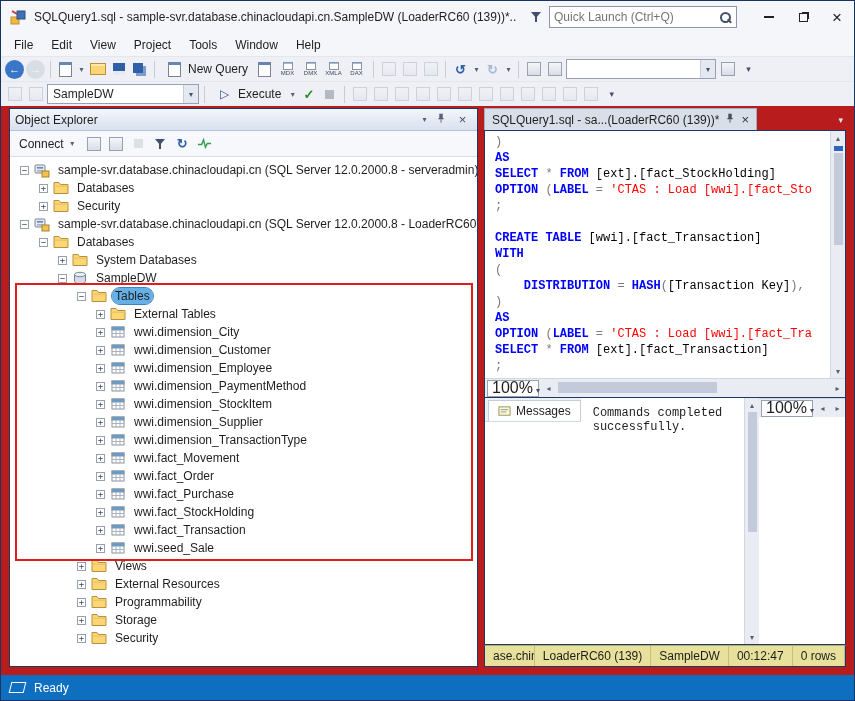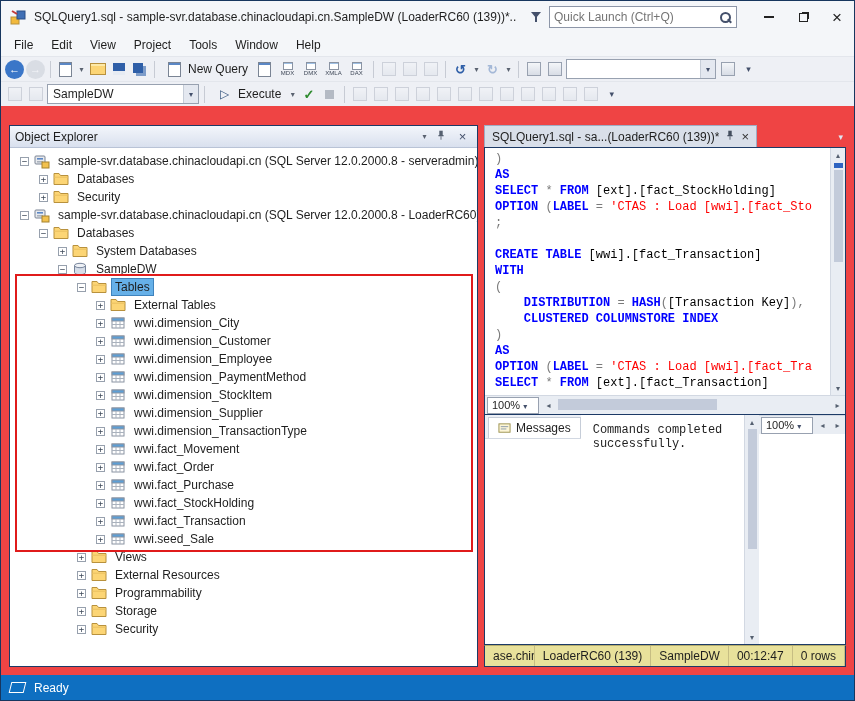--- a/index.html
+++ b/index.html
@@ -55,33 +55,33 @@
   .qtype{width:23px;height:19px;display:inline-flex;flex-direction:column;align-items:center;justify-content:center;flex:none;}
   .qtype .qdoc{width:10px;height:8px;border:1px solid #8a93a2;background:#fff;box-shadow:inset 0 1px 0 #9fc0e4;}
   .qtype .qlbl{font-size:6px;line-height:7px;color:#3d4656;letter-spacing:0;}
   .tbtn{display:inline-flex;align-items:center;gap:4px;padding:0 5px;height:21px;flex:none;}
   .combo{height:20px;border:1px solid #98a1b0;background:#fff;display:inline-flex;align-items:center;flex:none;}
   .combo .cval{flex:1;padding:0 5px;white-space:nowrap;overflow:hidden;}
   .combo .cbtn{width:15px;align-self:stretch;background:#e4e8f0;border-left:1px solid #c6cdd8;display:flex;align-items:center;justify-content:center;}
   .combo .cbtn::before{content:"▾";font-size:8px;color:#44506b;}
 
   
-  .main{flex:1;display:flex;background:#ef4444;padding:19px 8px 8px 8px;gap:6px;min-height:0;}
+  .main{flex:1;display:flex;background:#b91c1c;padding:2px 8px 8px 8px;gap:6px;min-height:0;}
   .oe-panel{width:469px;flex:none;background:#fff;border:1px solid #1c3a66;display:flex;flex-direction:column;min-height:0;}
   .oe-title{height:22px;flex:none;background:linear-gradient(#f3f6fb,#d9e0ee);border-bottom:1px solid #b9c3d6;display:flex;align-items:center;padding:0 5px;gap:6px;}
   .oe-title-label{flex:1;}
   .pinicon svg{width:12px;height:12px;}
   .oe-toolbar{height:26px;flex:none;background:#f6f8fb;border-bottom:1px solid #d8dde6;display:flex;align-items:center;padding:0 4px;gap:3px;}
   .oe-tree{flex:1;position:relative;overflow:hidden;background:#fff;padding-top:4px;}
   .tree-row{height:18px;display:flex;align-items:center;white-space:nowrap;}
   .exp{width:9px;height:9px;min-width:9px;border:1px solid #97a0ad;background:#fff;display:inline-flex;align-items:center;justify-content:center;font-family:"DejaVu Sans Mono",monospace;font-size:9px;line-height:1;color:#3e4a5a;margin-right:5px;}
   .ticon{width:16px;height:16px;margin-right:5px;display:inline-flex;flex:none;}
   .ticon svg{width:16px;height:16px;}
   .tlabel{padding:1px 3px;}
-  .tlabel.sel{background:#66b0e8;outline:1px solid #3f83bd;}
+  .tlabel.sel{background:#66b0e8;outline:1px solid #3f83bd;border-radius:8px;}
   .annotation-box{position:absolute;left:5px;top:126px;width:458px;height:278px;border:2px solid #e01b1b;pointer-events:none;}
 
   
   .editor-panel{flex:1;display:flex;flex-direction:column;min-width:0;min-height:0;}
   .tab-row{height:22px;flex:none;display:flex;align-items:stretch;}
   .editor-tab{background:#d9dfe9;border:1px solid #9fadc4;border-bottom:0;display:flex;align-items:center;gap:5px;padding:0 7px;max-width:300px;}
   .editor-tab .tab-label{white-space:nowrap;overflow:hidden;}
   .tab-close::before{content:"×";font-size:13px;color:#333;line-height:1;}
   .tab-row-rest{flex:1;display:flex;align-items:center;justify-content:flex-end;padding-right:3px;color:#dfe6f2;}
   .tab-row-rest .dd::before{content:"▾";font-size:9px;}
@@ -92,21 +92,21 @@
   .tok-k{color:#0000ff;font-weight:bold;}
   .tok-i{color:#000;}
   .tok-s{color:#ff0000;}
   .tok-o{color:#7a7a7a;}
   .vscroll{width:15px;flex:none;background:#e9edf3;border-left:1px solid #d2d8e2;display:flex;flex-direction:column;align-items:center;}
   .vs-arrow{height:14px;display:flex;align-items:center;justify-content:center;font-size:8px;color:#556070;}
   .vs-marker{width:9px;height:5px;background:#2f64c1;margin:1px 0 2px;}
   .vs-thumb{width:9px;background:#c3cbda;flex:none;}
   .vs-fill{flex:1;}
   .hscroll-row{height:19px;flex:none;background:#e9edf3;border-top:1px solid #d2d8e2;display:flex;align-items:center;}
-  .zoom-combo{width:52px;height:17px;margin:8px 2px;background:#fff;border:1px solid #98a1b0;display:flex;align-items:center;font-size:11px;padding-left:4px;gap:3px;flex:none;}
+  .zoom-combo{width:52px;height:17px;margin:8px 2px;background:#fff;border:1px solid #98a1b0;display:flex;align-items:center;font-size:16px;padding-left:4px;gap:3px;flex:none;}
   .zoom-combo .za::before{content:"▾";font-size:8px;color:#44506b;}
   .hs-arrow{width:15px;text-align:center;font-size:8px;color:#556070;flex:none;}
   .hs-track{flex:1;position:relative;align-self:stretch;}
   .hs-thumb{position:absolute;top:3px;height:11px;background:#c3cbda;}
   .msg-section{flex:1;border:1px solid #1c3a66;border-top:0;display:flex;background:#fff;min-height:0;}
   .msg-header{height:24px;flex:none;background:#edf0f6;border-bottom:1px solid #d2d8e2;display:flex;align-items:flex-end;padding-left:3px;}
   .msg-tab{height:21px;background:#fff;border:1px solid #c6cdd8;border-bottom:0;display:flex;align-items:center;gap:5px;padding:0 9px;}
   .msg-tab svg{width:13px;height:13px;}
   .msg-body{flex:1;display:flex;min-height:0;}
   .msg-text{flex:1;padding:8px 0 0 12px;font-family:"Liberation Mono","DejaVu Sans Mono",monospace;font-size:12px;}
@@ -253,20 +253,38 @@
         <span class="ico i-dd"></span>
         <span class="pinicon">
           <svg viewBox="0 0 14 14">
               <rect x="5" y="2" width="4" height="5" fill="#556070"></rect>
               <rect x="4" y="7" width="6" height="1.5" fill="#556070"></rect>
               <rect x="6.5" y="8.5" width="1" height="4" fill="#556070"></rect>
             </svg>
         </span>
         <span class="ico i-x"></span>
       </div>
+      <div class="oe-toolbar">
+        <span class="tbtn">
+          <span>Connect</span>
+          <span class="ico i-dd"></span>
+        </span>
+        <span class="ico i-generic"></span>
+        <span class="ico i-generic"></span>
+        <span class="ico i-stopsq dis"></span>
+        <span class="ico">
+            <span class="funnel"></span>
+          </span>
+        <span class="ico i-refresh"></span>
+        <span class="ico">
+          <svg viewBox="0 0 16 16" width="15" height="15">
+              <polyline points="1,9 5,9 7,4 9,12 11,8 15,8" fill="none" stroke="#2e9e4f" stroke-width="1.5"></polyline>
+            </svg>
+        </span>
+      </div>
       <div class="oe-tree">
 
       <div class="tree-row" style="padding-left: 10px;">
             <span class="exp">−</span>
             <span class="ticon">
               <svg viewBox="0 0 16 16">
                 <rect x="1" y="3" width="10" height="8" rx="1" fill="#e8eaee" stroke="#7a8494"></rect>
                 <rect x="3" y="5" width="6" height="1.6" fill="#5b87c5"></rect>
                 <rect x="3" y="8" width="6" height="1.6" fill="#aab2bd"></rect>
                 <rect x="8" y="9" width="7" height="6" fill="#f2c14e" stroke="#a5822e"></rect>
@@ -603,21 +621,20 @@
               <div class="code-line"><span class="tok-o">)</span></div>
               <div class="code-line"><span class="tok-k">AS</span></div>
               <div class="code-line"><span class="tok-k">SELECT</span><span class="tok-o"> * </span><span class="tok-k">FROM</span><span class="tok-i"> [ext].[fact_StockHolding]</span></div>
               <div class="code-line"><span class="tok-k">OPTION</span><span class="tok-i"> </span><span class="tok-o">(</span><span class="tok-k">LABEL</span><span class="tok-o"> = </span><span class="tok-s">'CTAS : Load [wwi].[fact_Sto</span></div>
               <div class="code-line"><span class="tok-o">;</span></div>
               <div class="code-line">&nbsp;</div>
               <div class="code-line"><span class="tok-k">CREATE TABLE</span><span class="tok-i"> [wwi].[fact_Transaction]</span></div>
               <div class="code-line"><span class="tok-k">WITH</span></div>
               <div class="code-line"><span class="tok-o">(</span></div>
               <div class="code-line"><span class="tok-i">    </span><span class="tok-k">DISTRIBUTION</span><span class="tok-o"> = </span><span class="tok-k">HASH</span><span class="tok-o">(</span><span class="tok-i">[Transaction Key]</span><span class="tok-o">),</span></div>
-              <div class="code-line"><span class="tok-i">    </span><span class="tok-k">CLUSTERED COLUMNSTORE INDEX</span></div>
               <div class="code-line"><span class="tok-o">)</span></div>
               <div class="code-line"><span class="tok-k">AS</span></div>
               <div class="code-line"><span class="tok-k">OPTION</span><span class="tok-i"> </span><span class="tok-o">(</span><span class="tok-k">LABEL</span><span class="tok-o"> = </span><span class="tok-s">'CTAS : Load [wwi].[fact_Tra</span></div>
               <div class="code-line"><span class="tok-k">SELECT</span><span class="tok-o"> * </span><span class="tok-k">FROM</span><span class="tok-i"> [ext].[fact_Transaction]</span></div>
               <div class="code-line"><span class="tok-o">;</span></div>
             </div>
           <div class="vscroll">
             <span class="vs-arrow">▴</span>
             <span class="vs-marker"></span>
             <span class="vs-thumb" style="height:92px;"></span>

